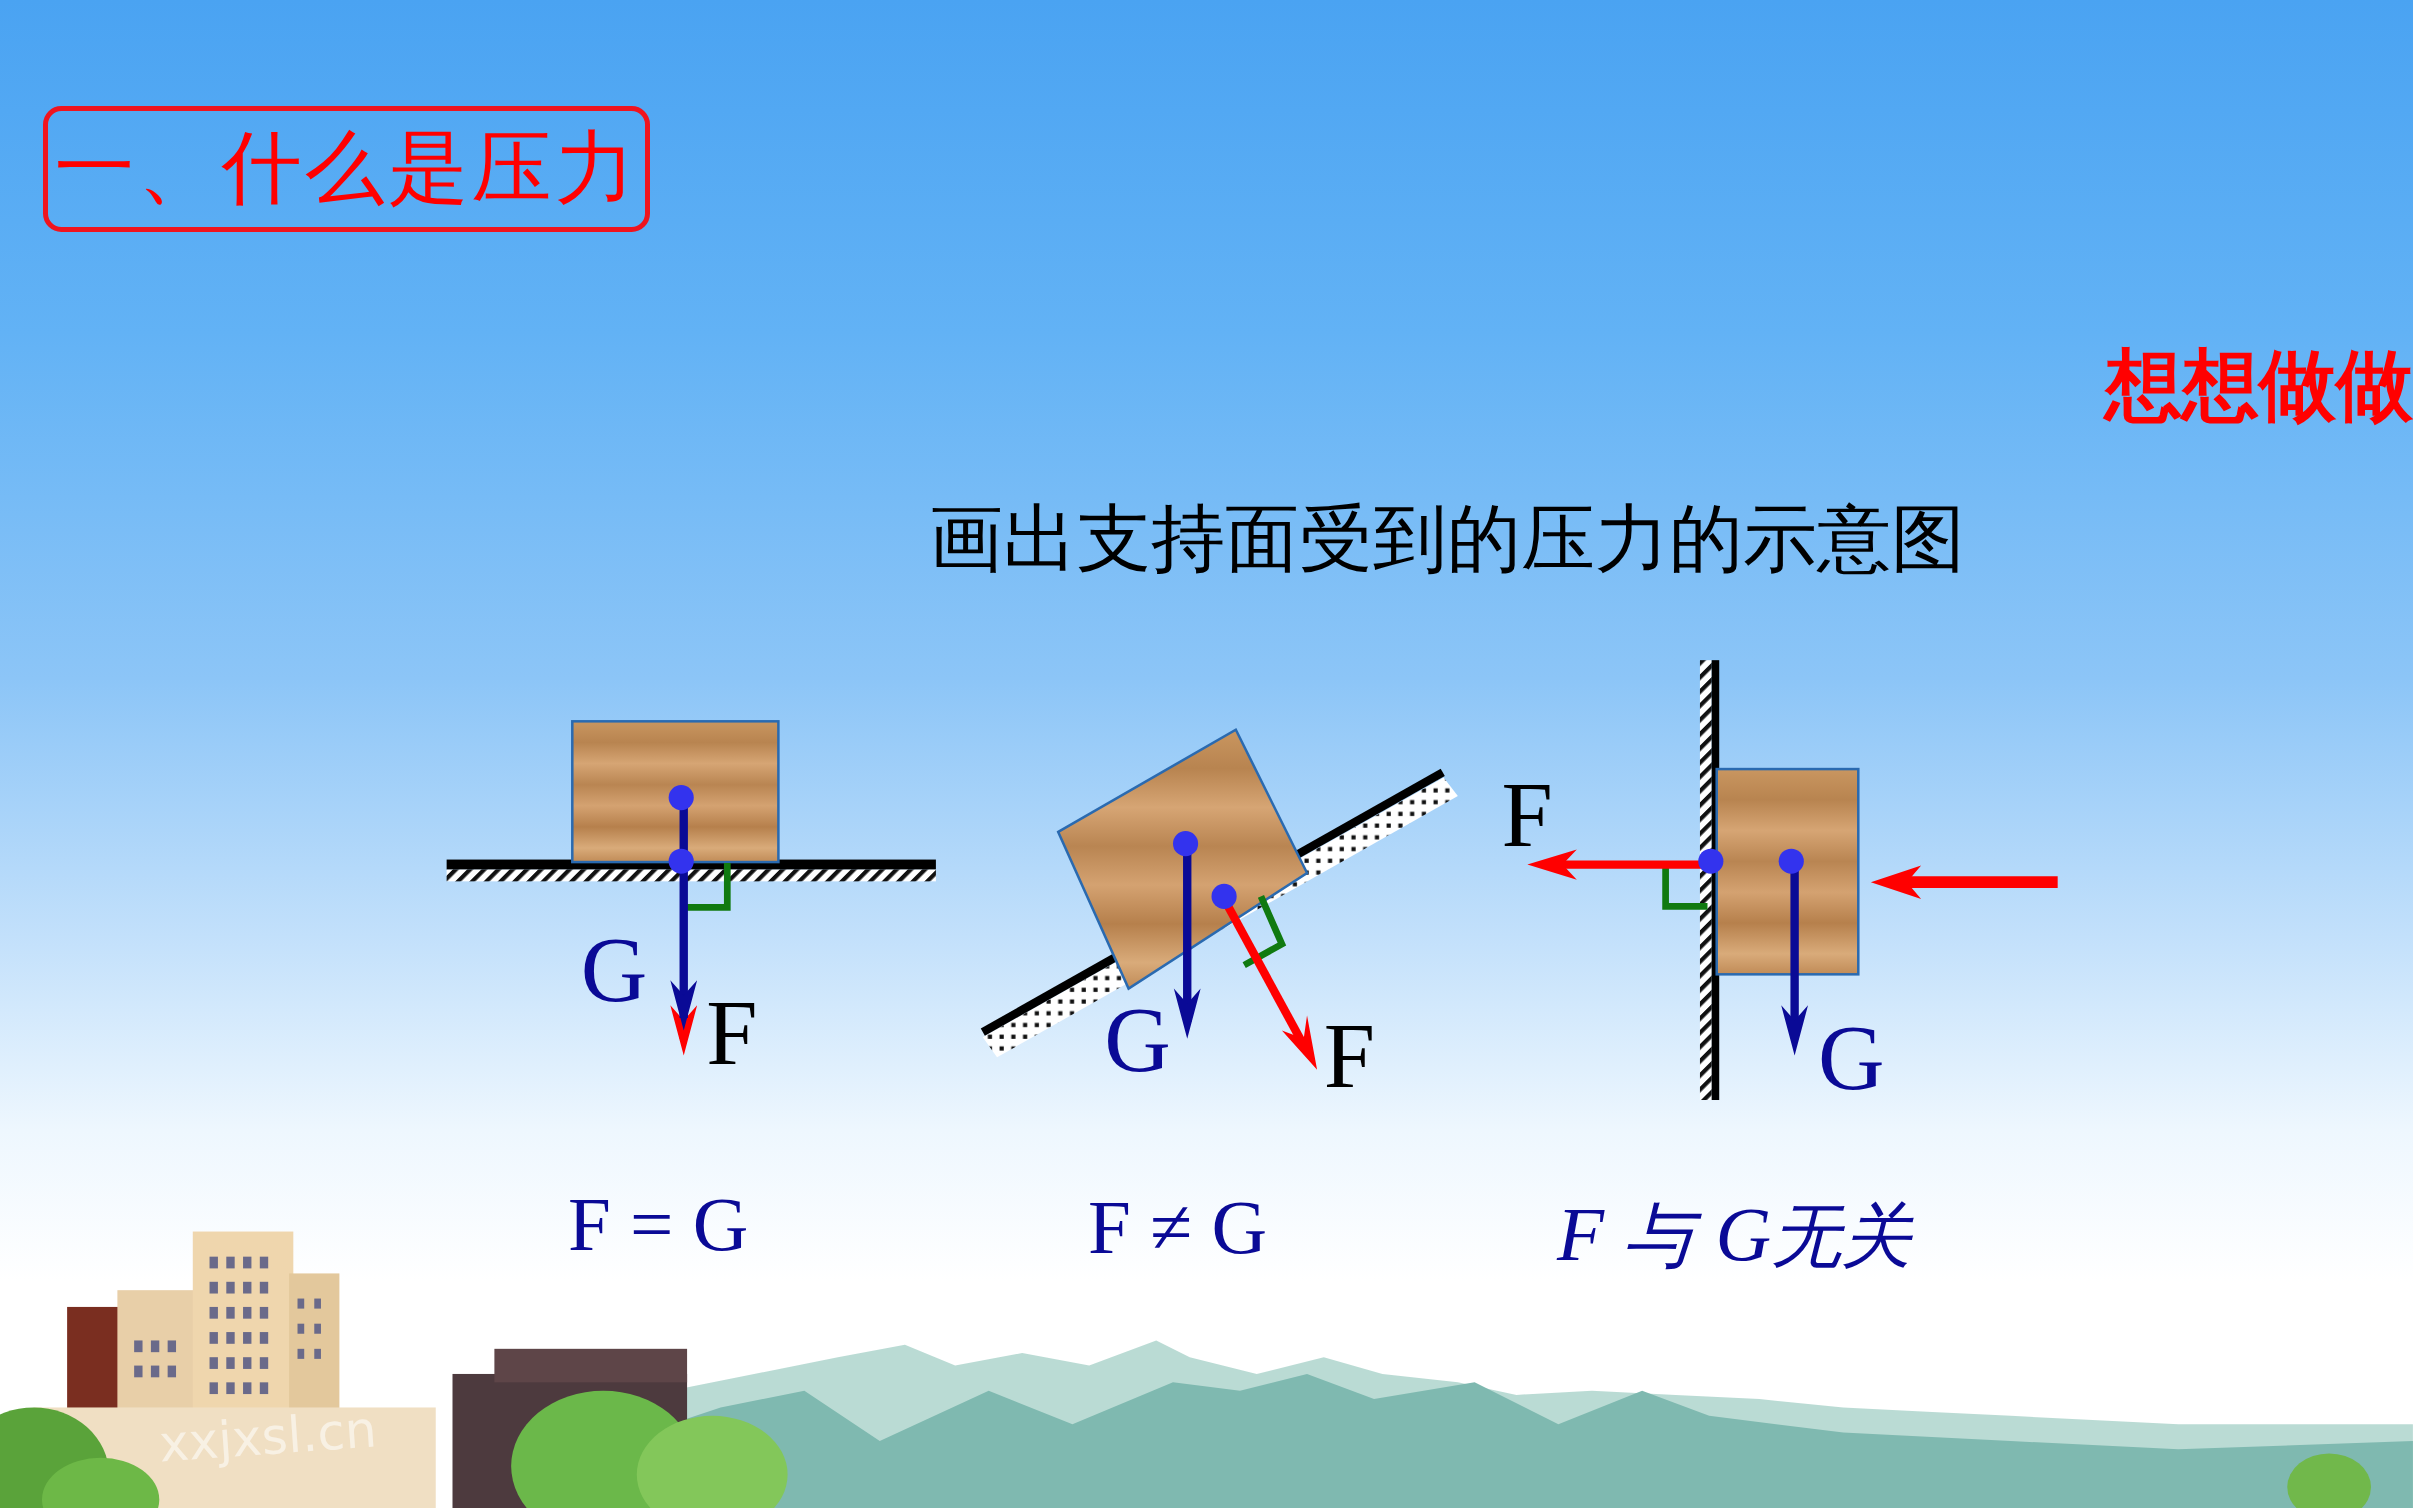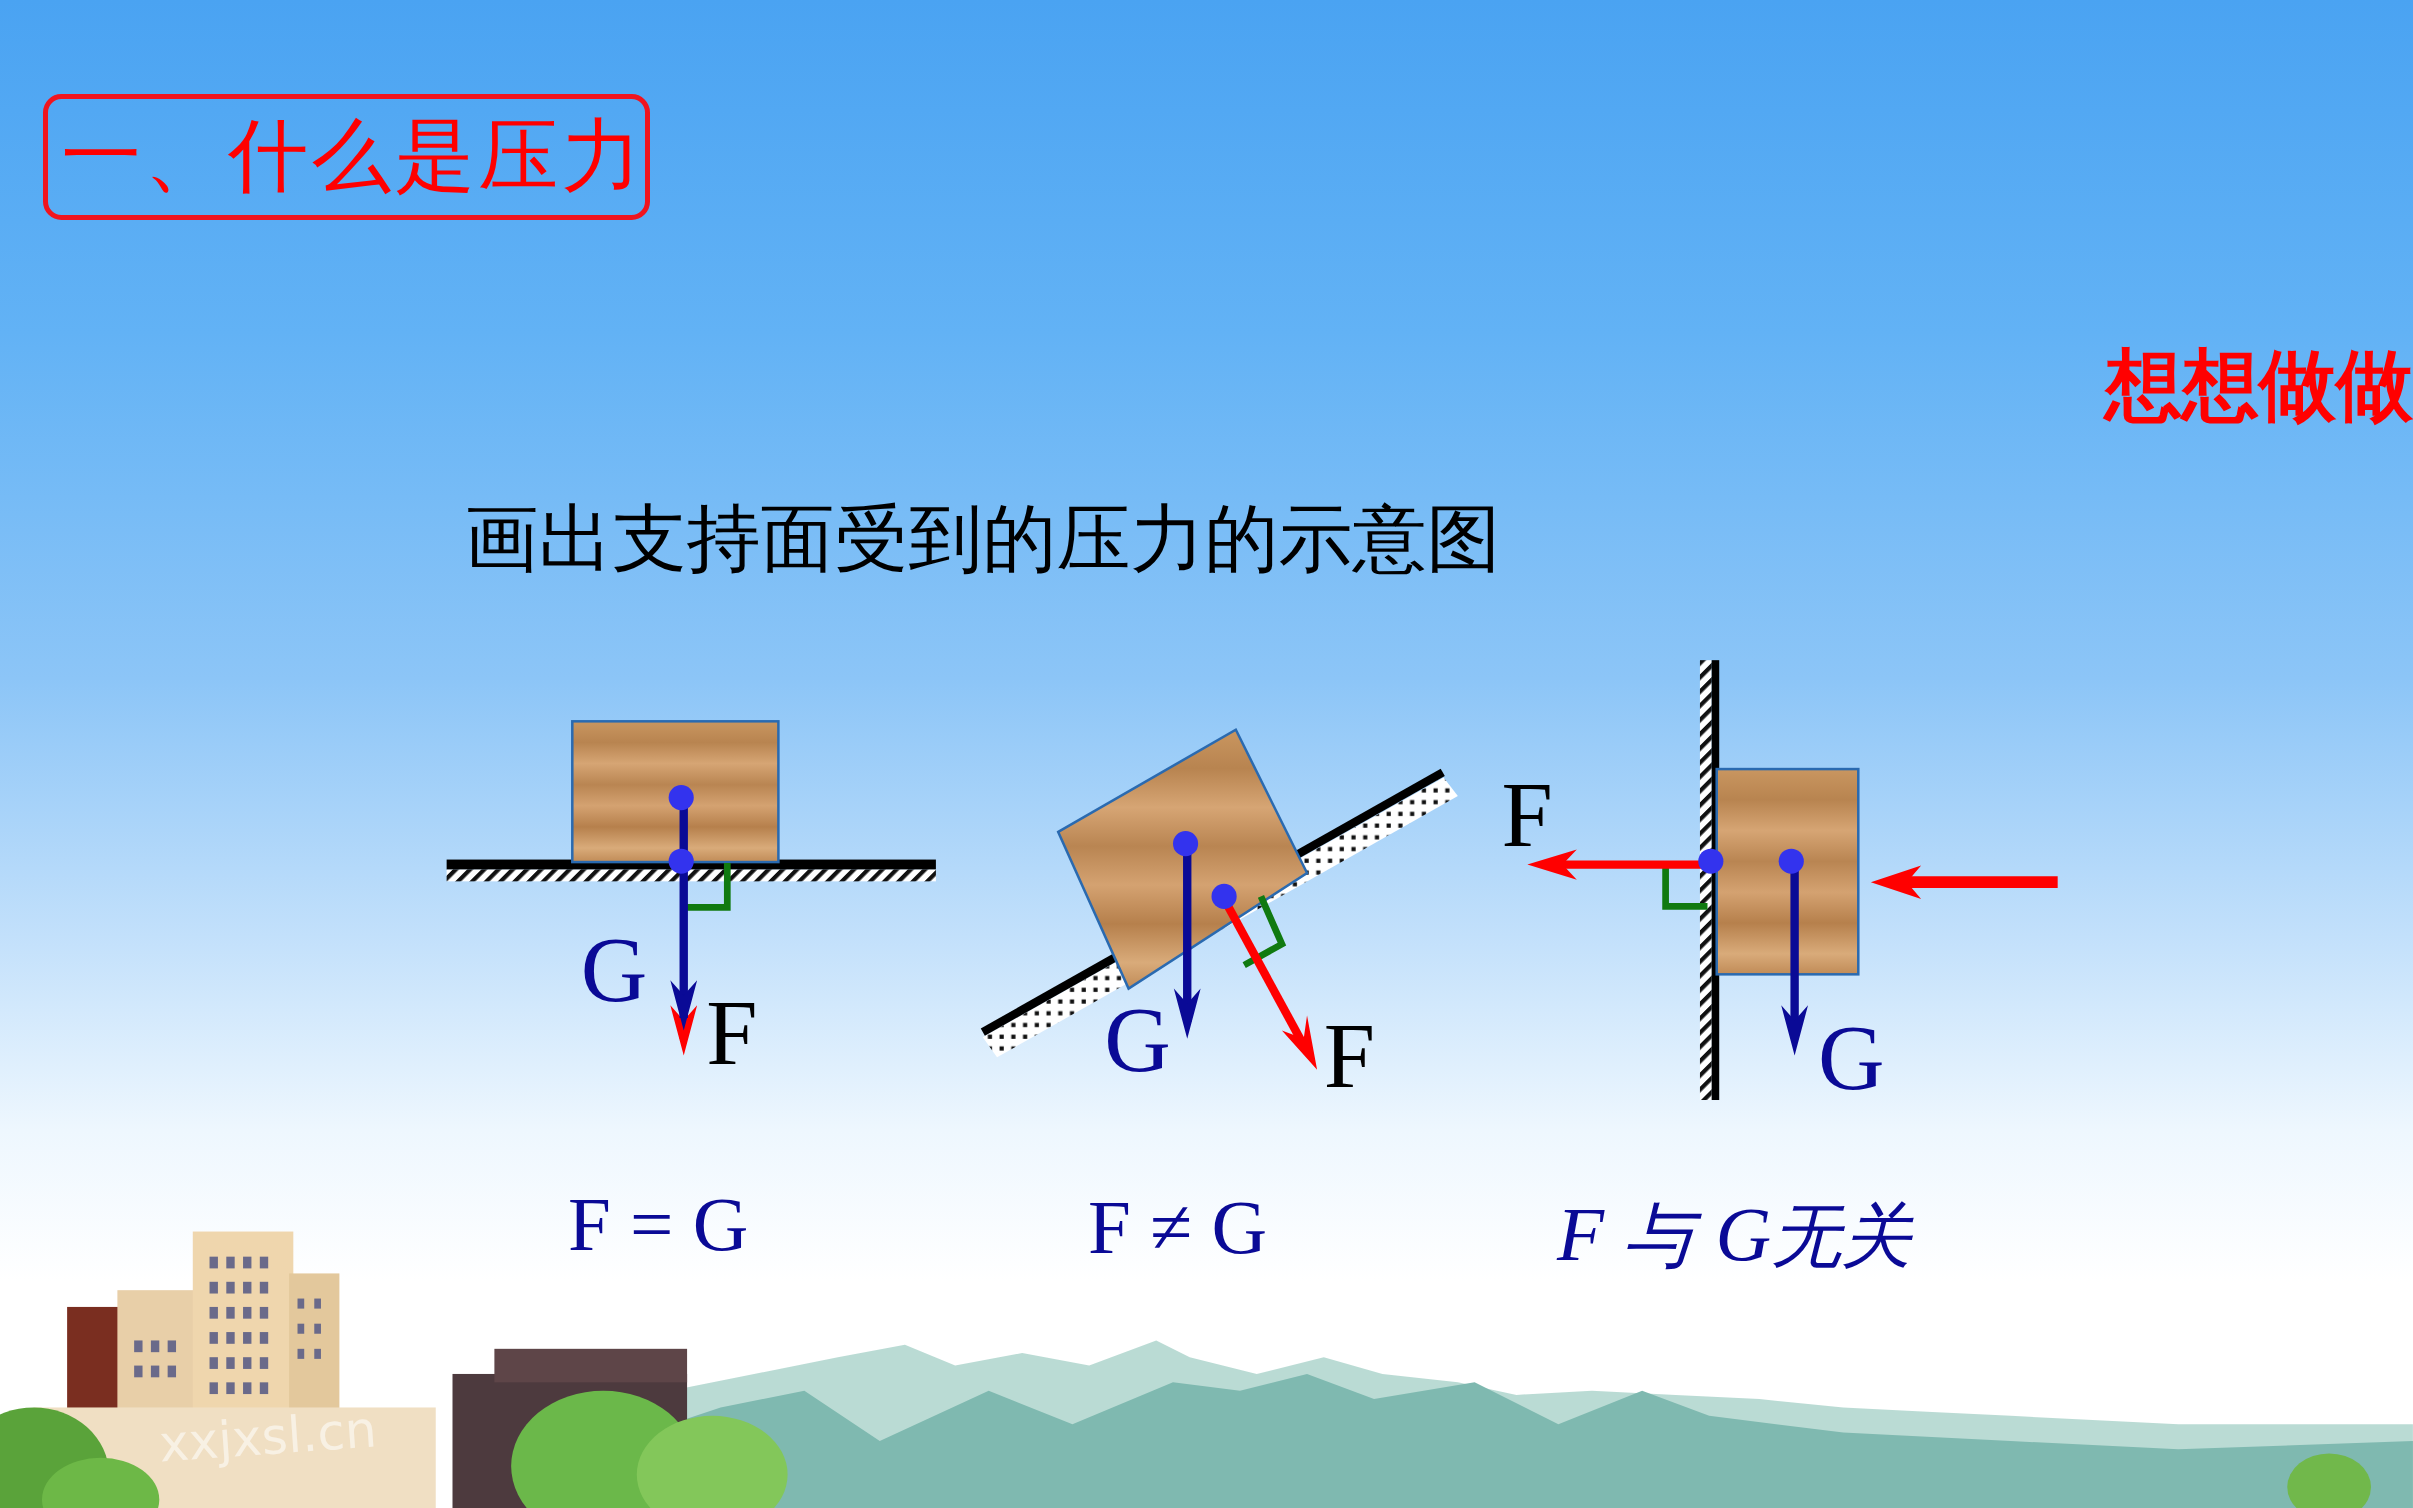--- a/index.html
+++ b/index.html
@@ -1,26 +1,26 @@
 <!DOCTYPE html>
 <html style="font-size:13.4px"><head>
 <meta charset="utf-8">
 <style>
   html, body { margin: 0; padding: 0; }
   body { width: 2413px; height: 1508px; overflow: hidden; position: relative;
          font-family: "DejaVu Sans", sans-serif; }
   .slide { position: absolute; left: 0; top: 0; width: 2413px; height: 1508px;
            background: linear-gradient(180deg, #4aa3f2 0%, #62b2f5 22%, #8cc5f7 45%, #c2e0fb 62%, #eef7fe 75%, #ffffff 85%, #ffffff 100%); }
-  .title-box { position: absolute; left: 43px; top: 94px; width: 607px; height: 126px;
+  .title-box { position: absolute; left: 43px; top: 106px; width: 607px; height: 126px;
                border: 5px solid #f0141e; border-radius: 18.4px; box-sizing: border-box;
-               display: flex; align-items: center; justify-content: flex-end; }
+               display: flex; align-items: center; justify-content: center; }
   .title-text { color: #ff0000; font-size: 80px; font-family: "DejaVu Sans", sans-serif; letter-spacing: 3.4px; }
   .think { position: absolute; left: 0; width: 2413px; top: 335px; text-align: right;
            color: #ff0000; font-size: 77px; font-weight: bold; }
-  .instruction { position: absolute; left: 0; width: 1965px; top: 490px; text-align: center;
+  .instruction { position: absolute; left: 0; width: 1965px; top: 490px; text-align: right;
                  color: #000; font-size: 74px; }
   svg.stage { position: absolute; left: 0; top: 0; }
   .caption { position: absolute; color: #0a0a96; font-family: "Liberation Serif", serif; font-size: 77px; white-space: nowrap; }
   .cap-cn { font-family: "DejaVu Sans", sans-serif; font-size: 70px; }
   .lbl { font-family: "Liberation Serif", serif; }
   .watermark { position: absolute; left: 159px; top: 1408px; color: rgba(255,255,255,0.55); font-size: 50px;
                font-family: "DejaVu Sans", sans-serif; transform: rotate(-4deg); }
 </style>
 </head>
 <body>

